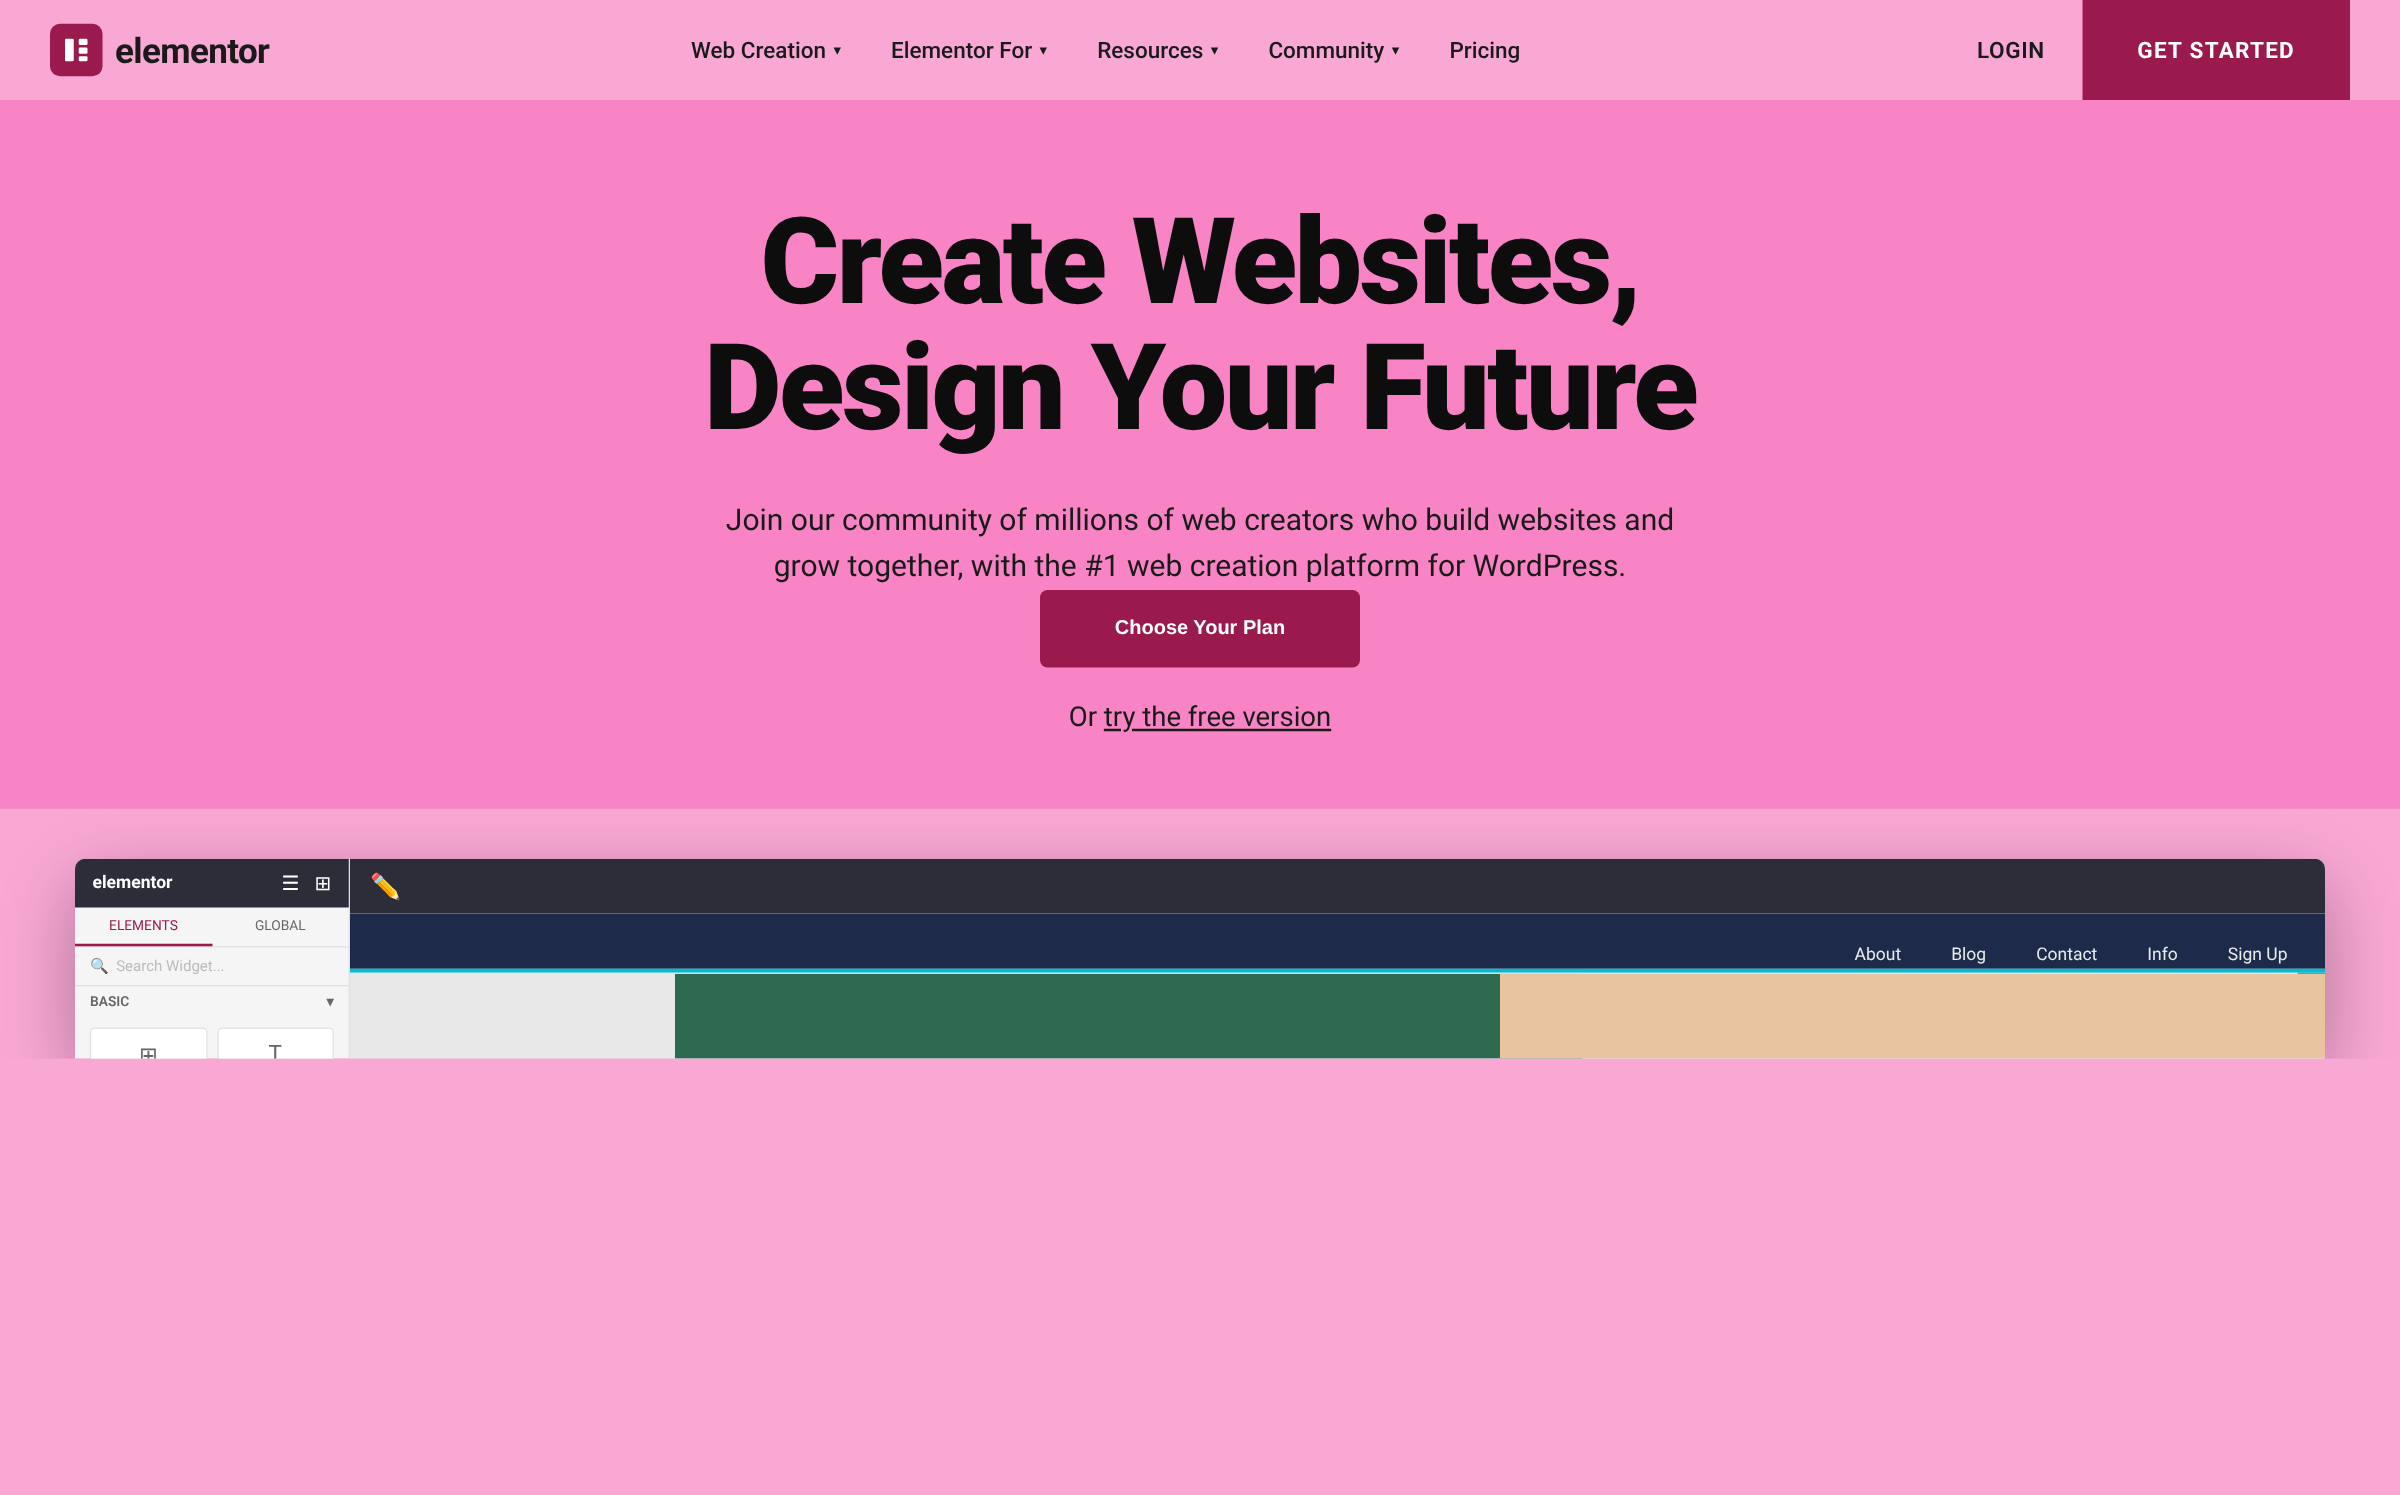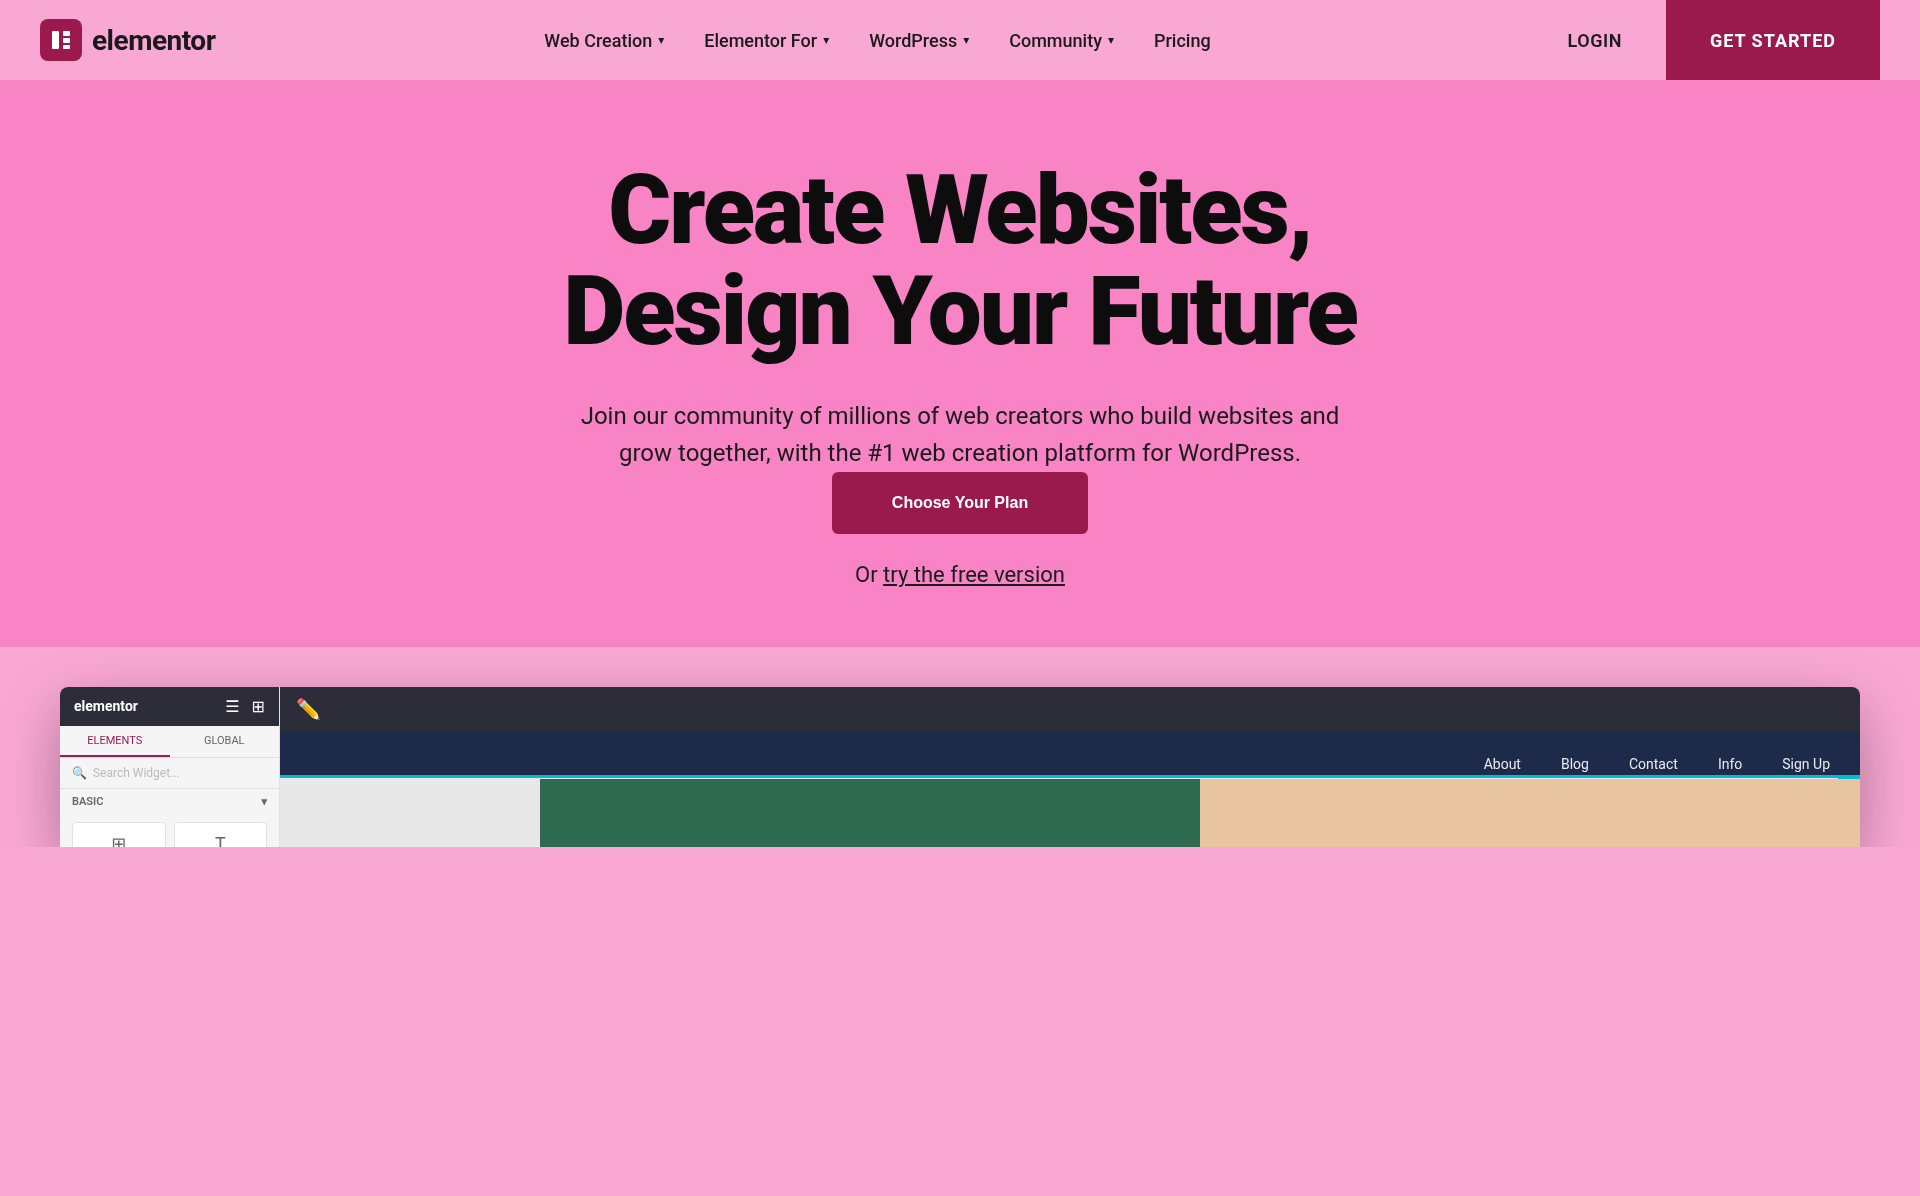--- a/index.html
+++ b/index.html
@@ -74,21 +74,21 @@
     }
 
     .nav-chevron {
       font-size: 12px;
       margin-left: 2px;
     }
 
     .header-actions {
       display: flex;
       align-items: center;
-      gap: 16px;
+      gap: 2px;
     }
 
     .login-btn {
       font-size: 18px;
       font-weight: 600;
       color: #1a1a1a;
       padding: 10px 28px;
       cursor: pointer;
       letter-spacing: 0.5px;
     }
@@ -379,21 +379,21 @@
   <nav class="nav">
     <div class="nav-item">
       <span>Web Creation</span>
       <span class="nav-chevron">▾</span>
     </div>
     <div class="nav-item">
       <span>Elementor For</span>
       <span class="nav-chevron">▾</span>
     </div>
     <div class="nav-item">
-      <span>WordPress</span>
+      <span>Resources</span>
       <span class="nav-chevron">▾</span>
     </div>
     <div class="nav-item">
       <span>Community</span>
       <span class="nav-chevron">▾</span>
     </div>
     <div class="nav-item">
       <span>Pricing</span>
     </div>
   </nav>

